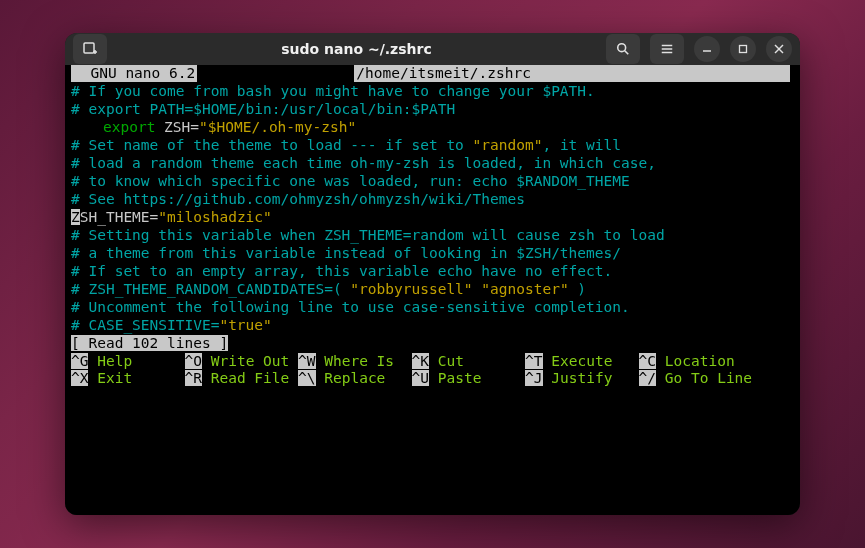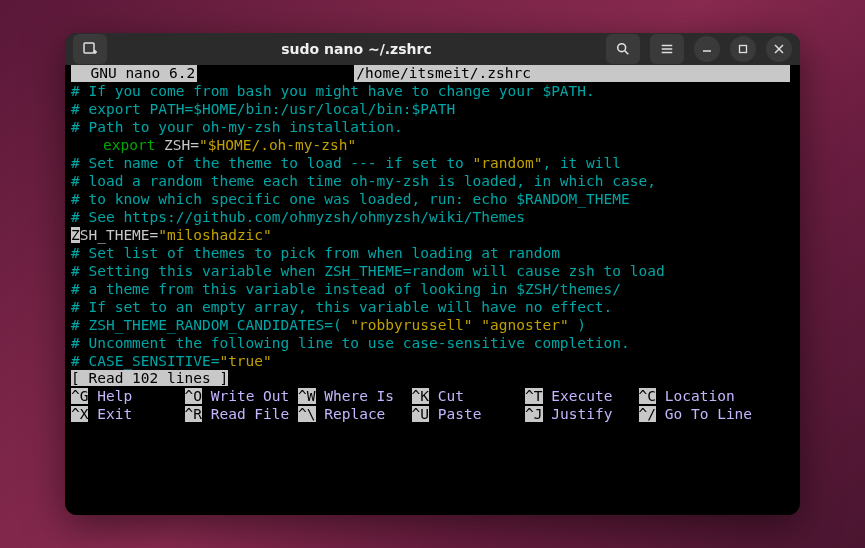--- a/index.html
+++ b/index.html
@@ -109,21 +109,21 @@
   }
   .footer {
     background: #000;
     white-space: pre;
   }
   .footer .key {
     background: #c8c8c8;
     color: #000;
   }
   .footer .lbl {
-    color: #c4b5fd;
+    color: #84cc16;
   }
 </style>
 </head>
 <body>
 
 <div class="window">
   <div class="titlebar">
     <div class="tb-left">
       <div class="tb-btn">
         <svg width="16" height="16" viewBox="0 0 16 16">
@@ -166,33 +166,31 @@
       </div>
     </div>
   </div>
 
   <div class="terminal">
     <div class="term-content">
       <div class="header-line"><span class="hl-inv">  GNU nano 6.2</span><span>                  </span><span class="hl-inv">/home/itsmeit/.zshrc</span><span class="hl-inv">                             </span></div>
       <div class="line"><span class="c-comment"># If you come from bash you might have to change your $PATH.</span></div>
       <div class="line"><span class="c-comment"># export PATH=$HOME/bin:/usr/local/bin:$PATH</span></div>
       <div class="line"></div>
-      <div class="line"><span class="c-comment"># Path to your oh-my-zsh installation.</span></div>
       <div class="line"><span class="c-keyword">export</span><span class="c-var"> ZSH</span><span class="c-eq">=</span><span class="c-string">"$HOME/.oh-my-zsh"</span></div>
       <div class="line"></div>
       <div class="line"><span class="c-comment"># Set name of the theme to load --- if set to </span><span class="c-string">"random"</span><span class="c-comment">, it will</span></div>
       <div class="line"><span class="c-comment"># load a random theme each time oh-my-zsh is loaded, in which case,</span></div>
       <div class="line"><span class="c-comment"># to know which specific one was loaded, run: echo $RANDOM_THEME</span></div>
       <div class="line"><span class="c-comment"># See https://github.com/ohmyzsh/ohmyzsh/wiki/Themes</span></div>
       <div class="line"><span class="cursor">Z</span><span class="c-var">SH_THEME</span><span class="c-eq">=</span><span class="c-string">"miloshadzic"</span></div>
       <div class="line"></div>
-      <div class="line"><span class="c-comment"># Set list of themes to pick from when loading at random</span></div>
       <div class="line"><span class="c-comment"># Setting this variable when ZSH_THEME=random will cause zsh to load</span></div>
       <div class="line"><span class="c-comment"># a theme from this variable instead of looking in $ZSH/themes/</span></div>
-      <div class="line"><span class="c-comment"># If set to an empty array, this variable will have no effect.</span></div>
+      <div class="line"><span class="c-comment"># If set to an empty array, this variable echo have no effect.</span></div>
       <div class="line"><span class="c-comment"># ZSH_THEME_RANDOM_CANDIDATES=( </span><span class="c-string">"robbyrussell"</span><span class="c-comment"> </span><span class="c-string">"agnoster"</span><span class="c-comment"> )</span></div>
       <div class="line"></div>
       <div class="line"><span class="c-comment"># Uncomment the following line to use case-sensitive completion.</span></div>
       <div class="line"><span class="c-comment"># CASE_SENSITIVE=</span><span class="c-string">"true"</span></div>
       <div class="status-line"><span class="status-inv">[ Read 102 lines ]</span></div>
       <div class="footer"><span class="key">^G</span><span class="lbl"> </span><span class="lbl">Help     </span><span class="lbl"> </span><span class="key">^O</span><span class="lbl"> </span><span class="lbl">Write Out</span><span class="lbl"> </span><span class="key">^W</span><span class="lbl"> </span><span class="lbl">Where Is </span><span class="lbl"> </span><span class="key">^K</span><span class="lbl"> </span><span class="lbl">Cut      </span><span class="lbl"> </span><span class="key">^T</span><span class="lbl"> </span><span class="lbl">Execute  </span><span class="lbl"> </span><span class="key">^C</span><span class="lbl"> </span><span class="lbl">Location  </span></div>
       <div class="footer"><span class="key">^X</span><span class="lbl"> </span><span class="lbl">Exit     </span><span class="lbl"> </span><span class="key">^R</span><span class="lbl"> </span><span class="lbl">Read File</span><span class="lbl"> </span><span class="key">^\</span><span class="lbl"> </span><span class="lbl">Replace  </span><span class="lbl"> </span><span class="key">^U</span><span class="lbl"> </span><span class="lbl">Paste    </span><span class="lbl"> </span><span class="key">^J</span><span class="lbl"> </span><span class="lbl">Justify  </span><span class="lbl"> </span><span class="key">^/</span><span class="lbl"> </span><span class="lbl">Go To Line</span></div>
     </div>
   </div>
 </div>

